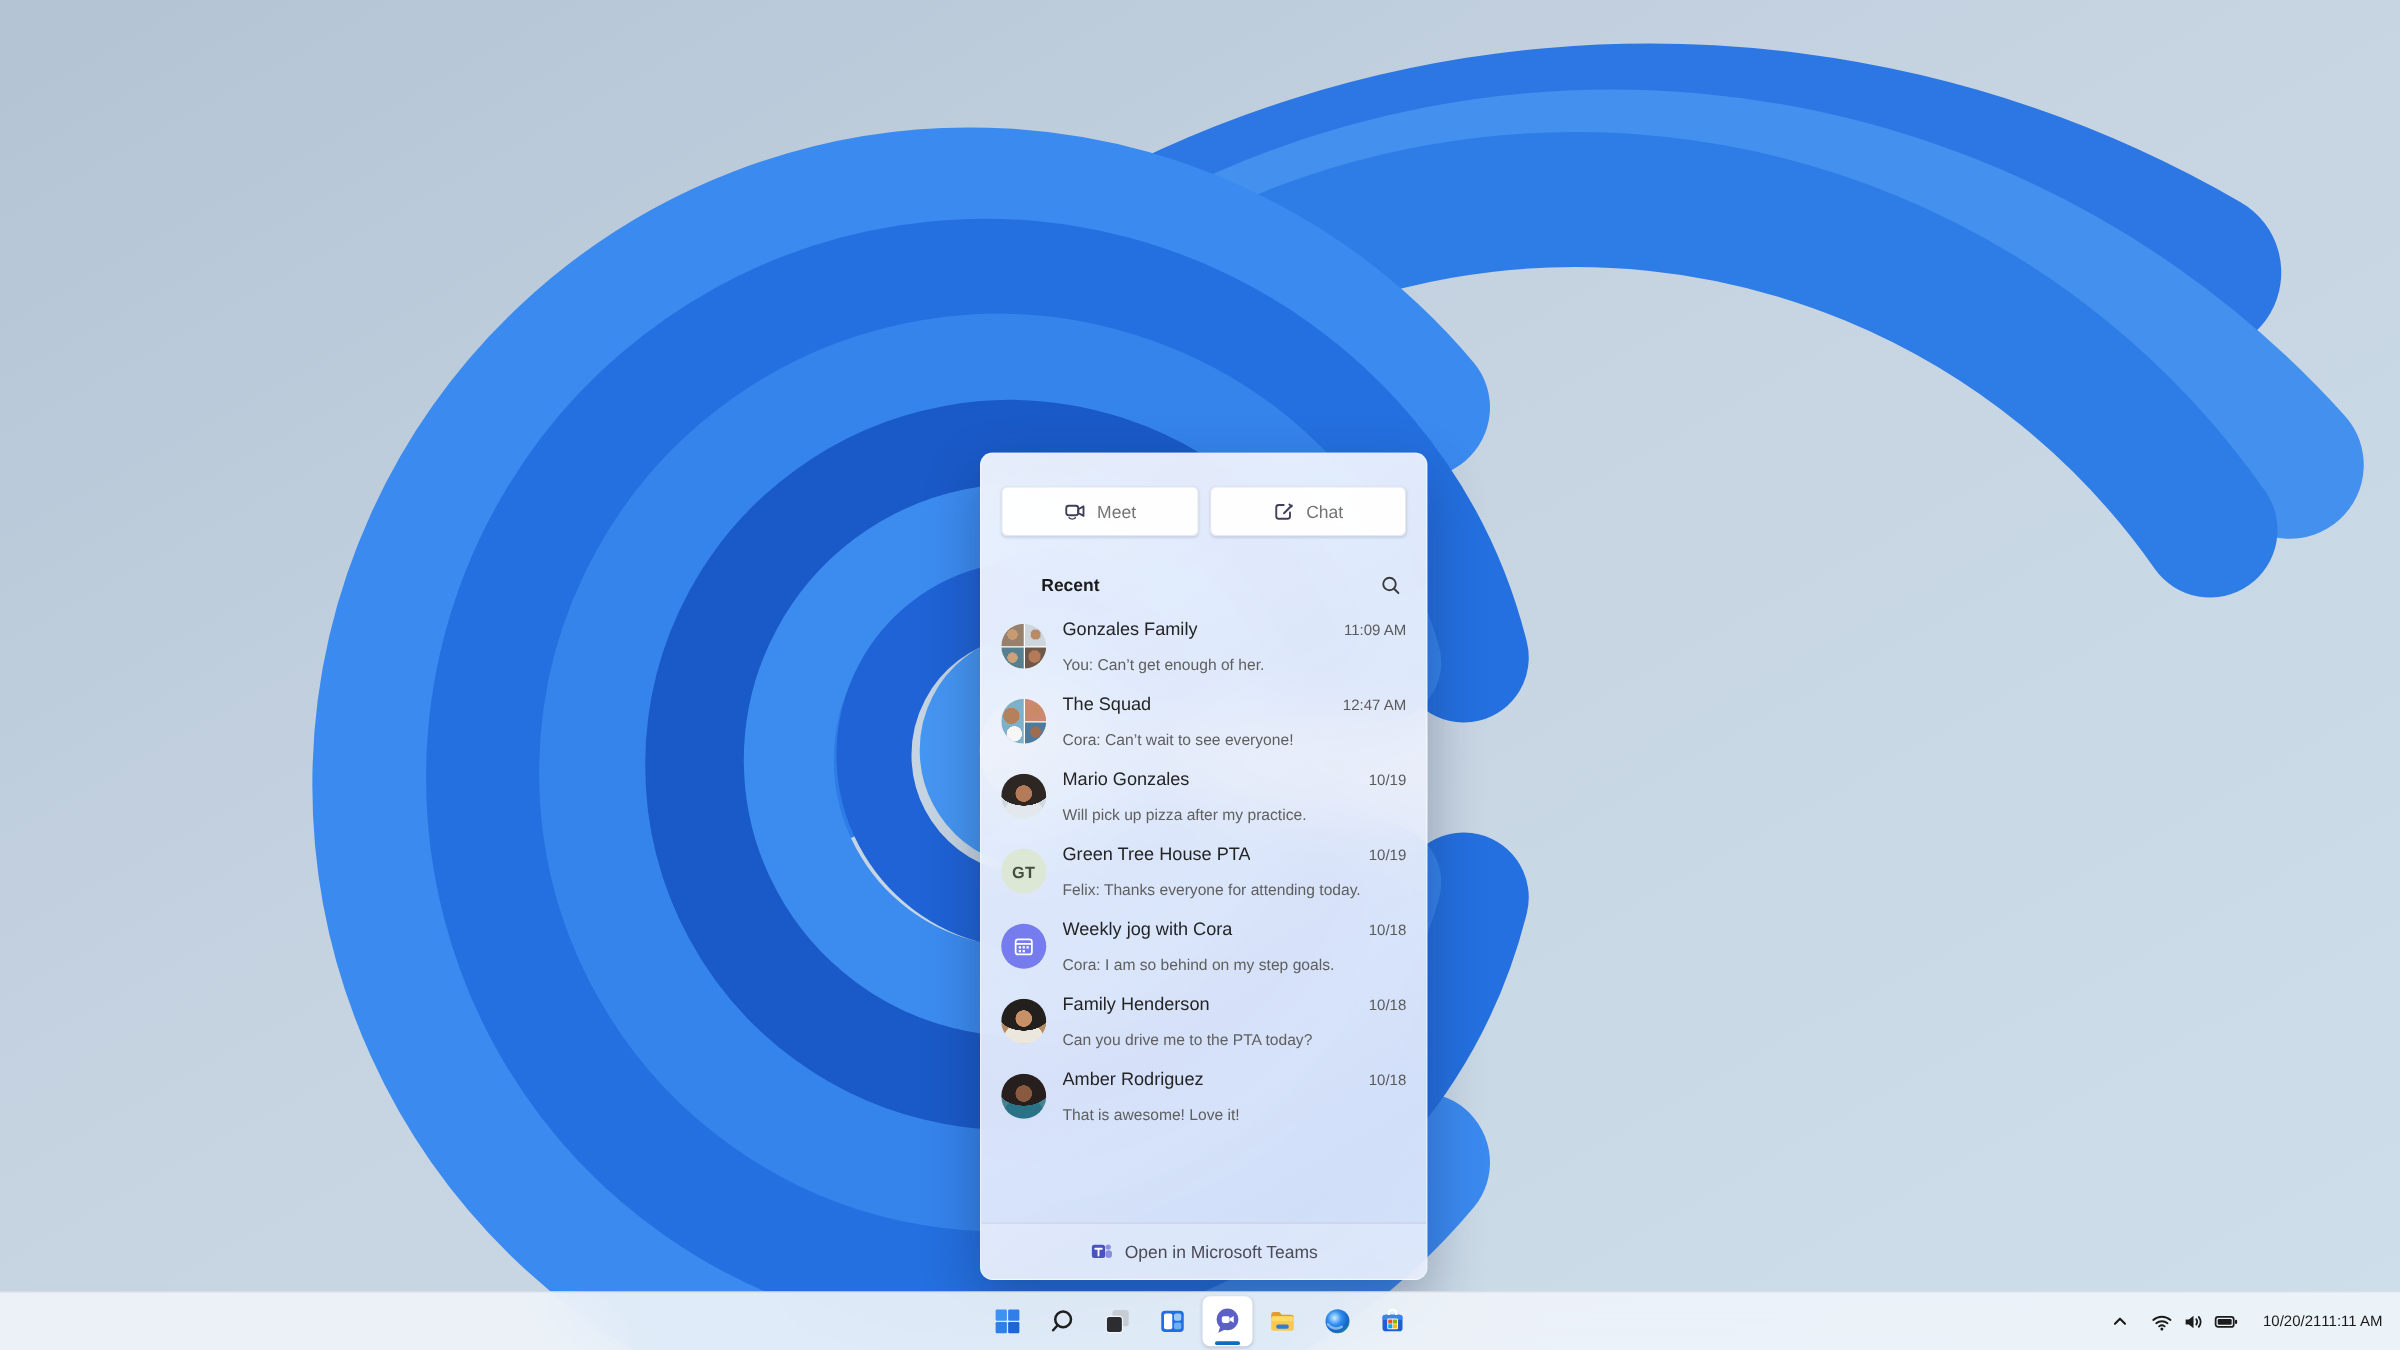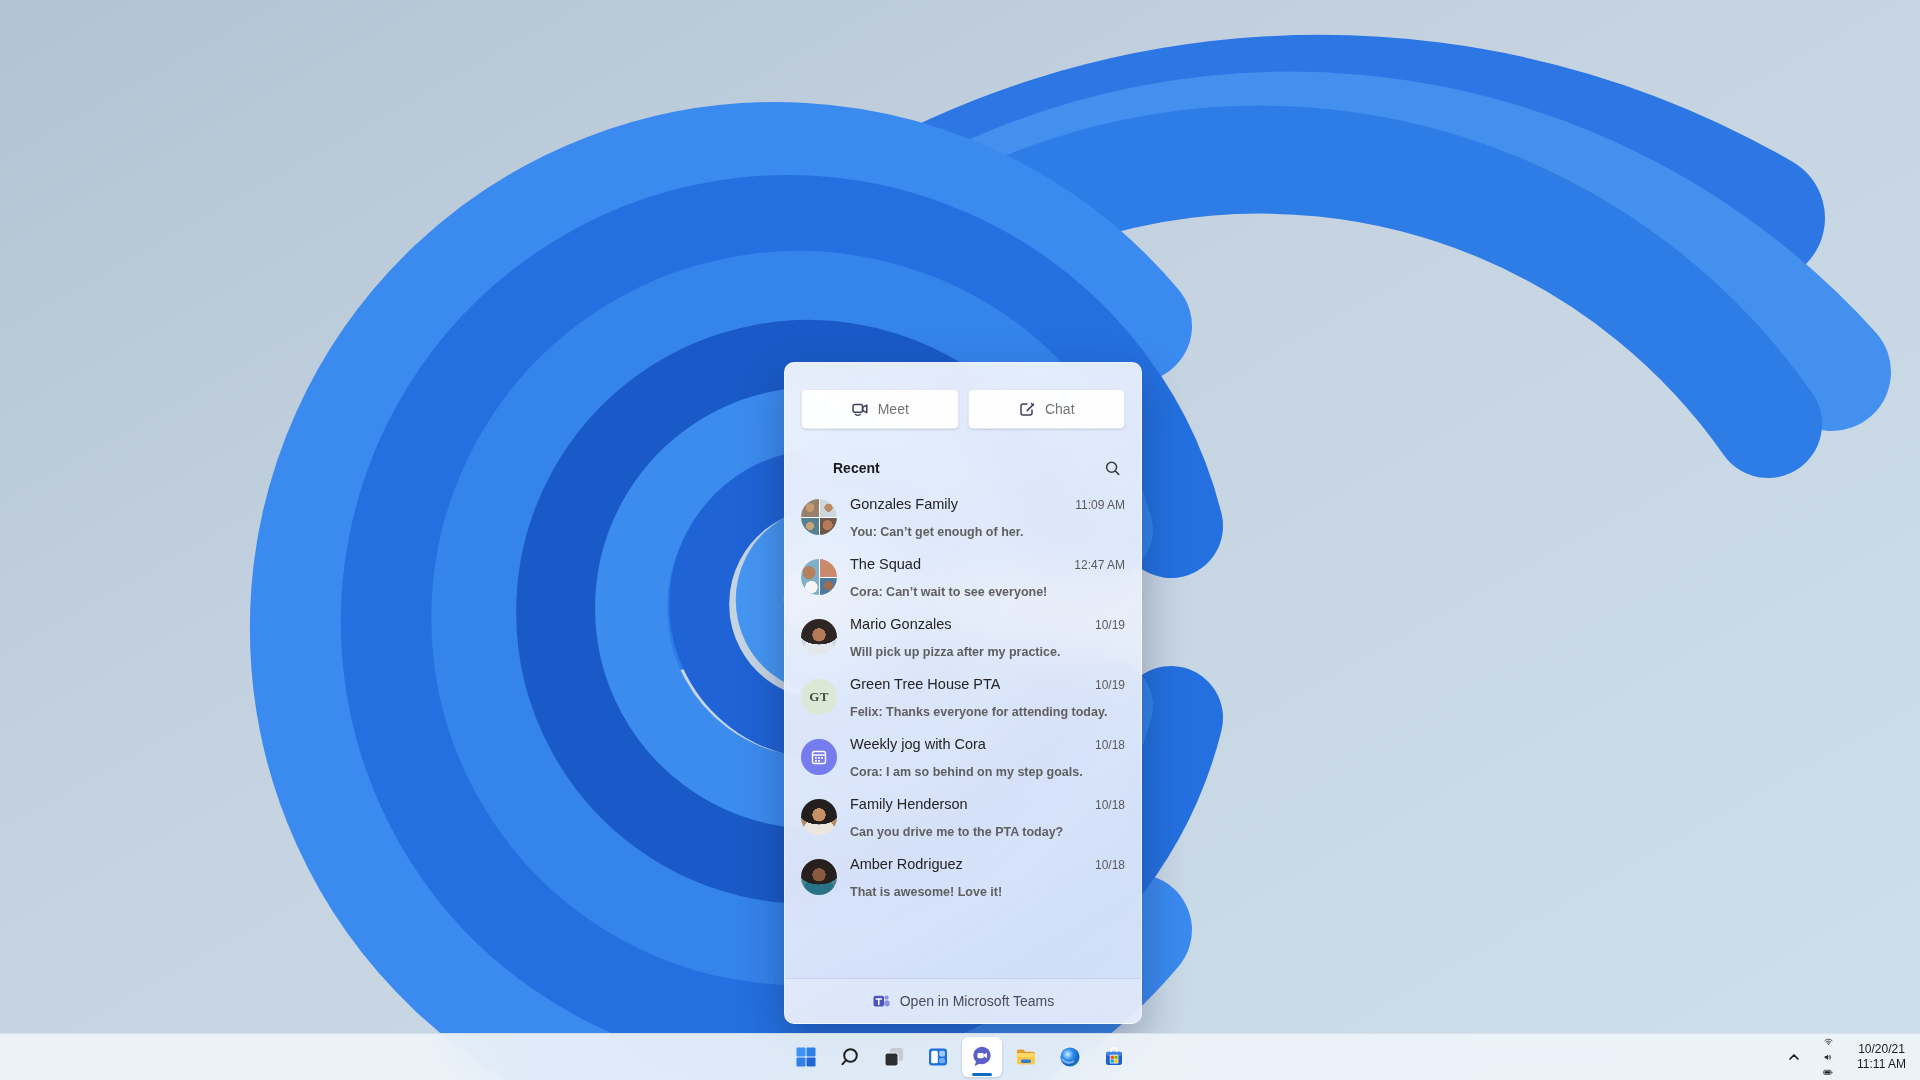--- a/index.html
+++ b/index.html
@@ -25,23 +25,23 @@
   .recent-head{display:flex;align-items:center;justify-content:space-between;
     margin:26px 16px 6px;}
   .recent-head .rh{font-size:14px;font-weight:700;color:#1b1b1b;padding-left:32px;}
   .srch{width:26px;height:26px;display:flex;align-items:center;justify-content:center;cursor:pointer;border-radius:4px;}
   .rows{display:flex;flex-direction:column;}
   .row{height:60px;display:flex;align-items:center;gap:13px;padding:0 16px;cursor:pointer;}
   .rowtext{flex:1;min-width:0;}
   .rowtop{display:flex;align-items:baseline;justify-content:space-between;gap:8px;}
   .rname{font-size:14.5px;color:#242424;font-weight:400;white-space:nowrap;overflow:hidden;}
   .rtime{font-size:12px;color:#5a5a5a;flex:none;}
-  .rprev{font-size:12.5px;color:#5f5f5f;margin-top:13px;white-space:nowrap;overflow:hidden;text-overflow:ellipsis;font-weight:bold;}
-  
-  .av{width:36px;height:36px;border-radius:50%;overflow:hidden;flex:none;position:relative;font-family:Liberation Serif, serif;}
+  .rprev{font-size:12.5px;color:#5f5f5f;margin-top:13px;white-space:nowrap;overflow:hidden;text-overflow:ellipsis;}
+  
+  .av{width:36px;height:36px;border-radius:50%;overflow:hidden;flex:none;position:relative;}
   .av.small{width:32px;height:32px;}
   .av.portrait{background:
     radial-gradient(circle at 50% 44%, var(--skin) 0 24%, transparent 25%),
     radial-gradient(ellipse 60% 42% at 50% 29%, var(--hair) 0 99%, transparent 100%),
     radial-gradient(circle at 50% 98%, var(--shirt) 0 42%, transparent 43%),
     var(--bgc);}
   .p-ashley{--skin:#c08a66;--hair:#372825;--shirt:#e9e4db;--bgc:#93a8ba;}
   .p-mario {--skin:#b57a58;--hair:#2e2623;--shirt:#e3e8ee;--bgc:#cfd8e0;}
   .p-felix {--skin:#c79067;--hair:#221f1d;--shirt:#ece7dc;--bgc:#b48a63;}
   .p-amber {--skin:#8a5a40;--hair:#261f1e;--shirt:#2a7286;--bgc:#49828f;}
@@ -70,21 +70,21 @@
     background:rgba(238,243,249,.92);backdrop-filter:blur(18px);
     border-top:1px solid rgba(100,110,130,.12);display:flex;align-items:center;}
   .tb-center{position:absolute;left:50%;top:0;height:100%;transform:translateX(-50%);
     display:flex;align-items:center;gap:4px;}
   .tbtn{width:40px;height:40px;border-radius:6px;display:flex;align-items:center;justify-content:center;
     position:relative;cursor:pointer;}
   .tbtn.active{background:#ffffff;box-shadow:0 1px 3px rgba(20,30,60,.18);}
   .tbtn .ind{position:absolute;bottom:1px;left:50%;transform:translateX(-50%);
     width:20px;height:3px;border-radius:2px;background:#0f6cbd;}
   .tray{position:absolute;right:4px;top:0;height:100%;display:flex;align-items:center;}
-  .traybtn{height:40px;border-radius:6px;display:flex;align-items:center;justify-content:center;cursor:pointer;flex-direction:column;}
+  .traybtn{height:40px;border-radius:6px;display:flex;align-items:center;justify-content:center;cursor:pointer;}
   .chev{width:30px;}
   .status{gap:7px;padding:0 9px;display:flex;}
   .clock{padding:0 10px;text-align:right;font-size:12px;line-height:15px;color:#1b1b1b;}
 </style>
 </head>
 <body>
 
 <svg id="wall" viewBox="0 0 1920 1080" preserveAspectRatio="xMidYMid slice">
   <defs>
     <linearGradient id="bgg" x1="0" y1="0" x2="1" y2="1">

